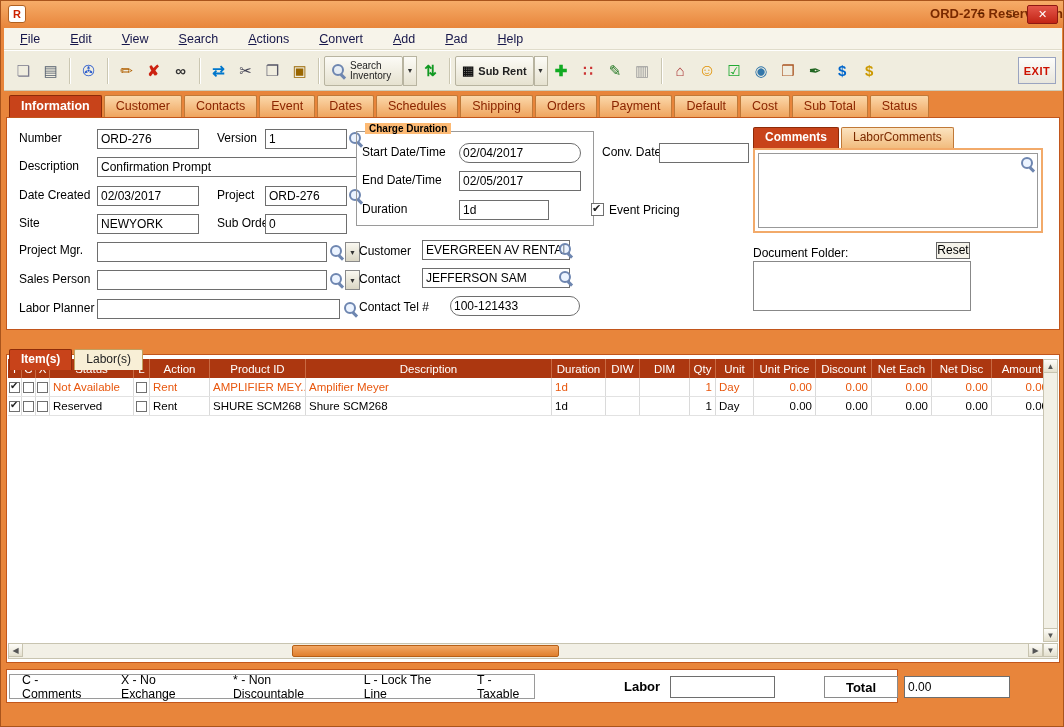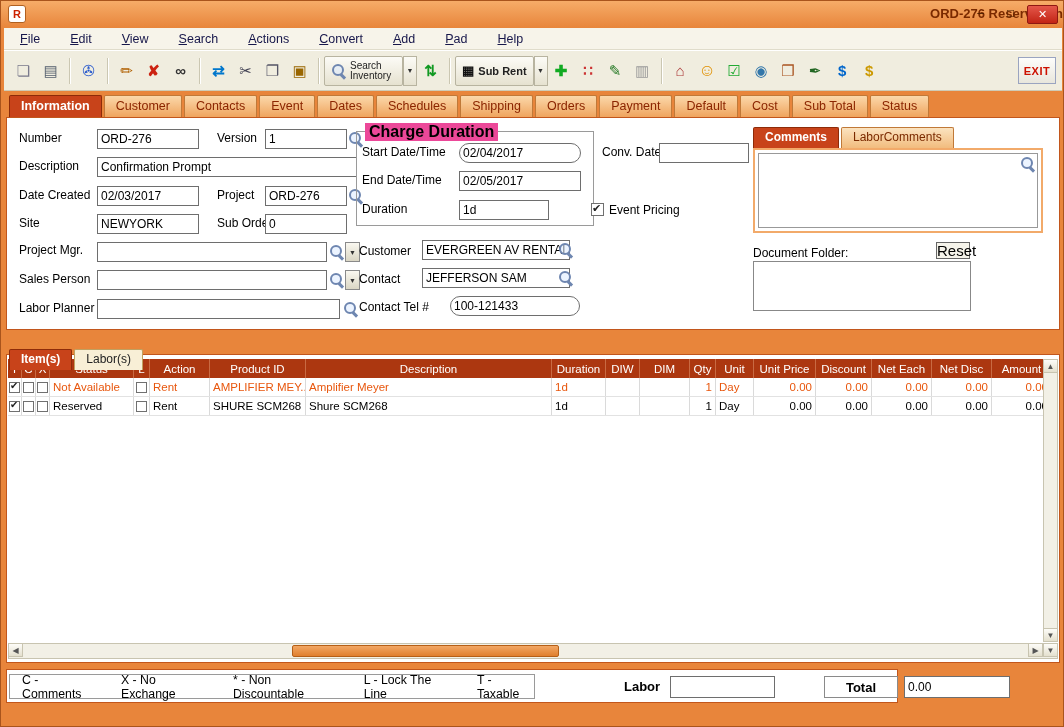--- a/index.html
+++ b/index.html
@@ -47,35 +47,35 @@
   .tab.active{background:#C8431A;color:#fff;font-weight:700;border-color:#8E2B08}
   
   .panel{position:absolute;background:#fff;border:1px solid #C2561C}
   .form-panel{left:5px;top:116px;width:1054px;height:213px}
   .items-panel{left:5px;top:353px;width:1054px;height:309px;overflow:hidden}
   .footer-panel{left:5px;top:668px;width:892px;height:34px}
   .lbl{position:absolute;font-size:12px;color:#000;white-space:nowrap}
   .field{position:absolute;height:20px;border:1px solid #6E6E6E;background:#fff;font-size:12px;padding:0 3px;color:#000}
   .dropbtn{position:absolute;width:15px;height:20px;background:linear-gradient(#FAF8F0,#DAD6C4);border:1px solid #8A8A8A;font-size:7px;color:#333;display:flex;align-items:center;justify-content:center}
   .group{position:absolute;border:1px solid #9A9A9A}
-  .group-title{position:absolute;top:-9px;left:8px;background:#ec4899;padding:0 4px;font-size:16px;font-weight:700}
+  .group-title{position:absolute;top:-9px;left:8px;background:#fdba74;padding:0 4px;font-size:10px;font-weight:700}
   .cb{width:11px;height:11px;border:1px solid #707070;background:#fff;display:inline-block;position:relative;flex:none}
   .cb.md{width:13px;height:13px}
   .cb.checked::after{content:"✔";position:absolute;left:0;top:-3px;font-size:10px;color:#222}
   .cb.md.checked::after{font-size:11px;top:-2px}
   
   .subtabs{position:absolute;display:flex;gap:2px;height:21px;align-items:flex-end;z-index:3}
   .subtab{padding:2px 11px;font-size:12px;border:1px solid #C07938;border-bottom:none;border-radius:2px 2px 0 0;height:21px;white-space:nowrap}
   .subtab.active{background:#C8431A;color:#fff;font-weight:700;border-color:#8E2B08}
   .subtab.inactive{background:linear-gradient(#FBE3C0,#F2BC7E);color:#7A2A00}
   .subtab.cream{background:#F8EFD6;color:#222;border-color:#C0A060}
   .comments-box{position:absolute;left:746px;top:30px;width:290px;height:85px;border:2px solid #F2AA6A}
   .comments-inner{position:absolute;left:3px;top:3px;right:3px;bottom:3px;border:1px solid #999;background:#fff}
   .doc-box{position:absolute;left:746px;top:143px;width:218px;height:50px;border:1px solid #888;background:#fff}
-  .resetbtn{position:absolute;left:929px;top:124px;width:34px;height:17px;font-size:15px;border:1px solid #666;background:#F5F3EA;text-align:center;line-height:15px}
+  .resetbtn{position:absolute;left:929px;top:124px;width:34px;height:17px;font-size:12px;border:1px solid #666;background:#F5F3EA;text-align:center;line-height:15px}
   
   .thead{position:absolute;left:1px;top:4px;right:16px;height:19px;background:#AC3710;display:flex;overflow:hidden}
   .th{color:#fff;font-size:11.5px;display:flex;align-items:center;justify-content:center;border-right:1px solid #C86A43;flex:none;height:100%;white-space:nowrap;overflow:hidden}
   .trow{position:absolute;left:1px;right:16px;height:19px;display:flex;overflow:hidden;border-bottom:1px solid #E2E2E2;background:#fff}
   .td{font-size:11.5px;color:#000;display:flex;align-items:center;padding:0 3px;border-right:1px solid #DADADA;flex:none;height:100%;white-space:nowrap;overflow:hidden}
   .td.center{justify-content:center;padding:0}
   .td.num{justify-content:flex-end}
   .trow.na .td{color:#E8570E}
   .ct{width:14px}.cc{width:14px}.cx{width:14px}.cstatus{width:84px}.cl{width:16px}.caction{width:60px}
   .cpid{width:96px}.cdesc{width:246px}.cdur{width:54px}.cdiw{width:34px}.cdim{width:50px}.cqty{width:26px}

